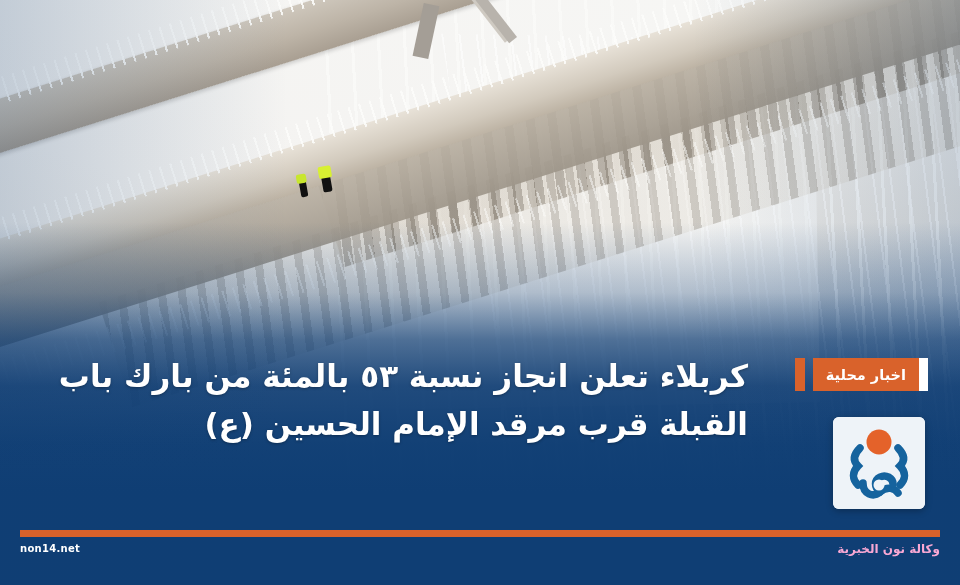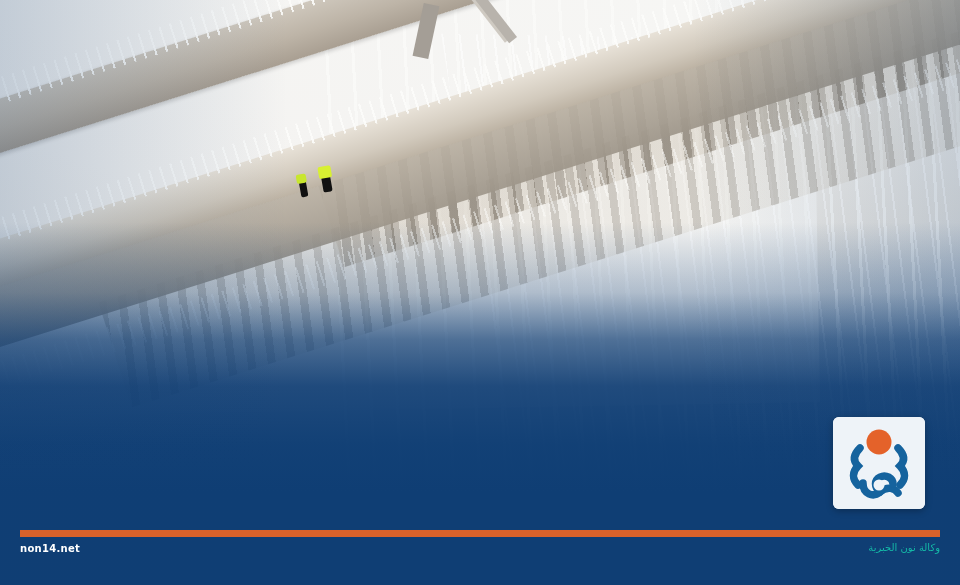--- a/index.html
+++ b/index.html
@@ -257,23 +257,23 @@
     color: #ffffff;
     font-size: 10px;
     font-weight: 700;
     direction: ltr;
     letter-spacing: .3px;
   }
   #agency-name {
     position: absolute;
     right: 20px;
     top: 542px;
-    color: #14b8a6;
-    font-size: 10px;
-    font-weight: 400;
+    color: #f9a8d4;
+    font-size: 12px;
+    font-weight: 700;
   }
 </style>
 </head>
 <body>
 
 <div id="card">
 
   <div id="photo">
     <div class="sky"></div>
 
@@ -299,21 +299,30 @@
     <div class="worker worker-2">
       <span class="vest"></span>
     </div>
   </div>
 
   <div id="overlay"></div>
   <div id="overlay-side"></div>
 
   <div id="content">
 
-
+    <div id="badge-row">
+      <div id="badge-white-bar"></div>
+      <div id="category-badge">اخبار محلية</div>
+      <div id="badge-tick"></div>
+    </div>
+
+    <div id="headline">
+      <div class="ln1">كربلاء تعلن انجاز نسبة ٥٣ بالمئة من بارك باب</div>
+      <div class="ln2">القبلة قرب مرقد الإمام الحسين (ع)</div>
+    </div>
 
     <div id="logo-box">
       <svg width="92" height="92" viewBox="0 0 92 92">
         <rect x="0" y="0" width="92" height="92" fill="#eef3f8"></rect>
         <circle cx="46" cy="25" r="12.5" fill="#e4622a"></circle>
         <g fill="none" stroke="#15639e" stroke-width="7.5" stroke-linecap="round">
           <path d="M27 31 C20 38, 20 44, 25 49 C19 55, 19 62, 25 68"></path>
           <path d="M65 31 C72 38, 72 44, 67 49 C73 55, 73 62, 67 68"></path>
           <path d="M30 66 C30 77, 40 81, 47 75 C54 69, 62 71, 65 76"></path>
           <path d="M47 75 C41 70, 41 63, 47 60 C53 57, 60 61, 60 67"></path>

